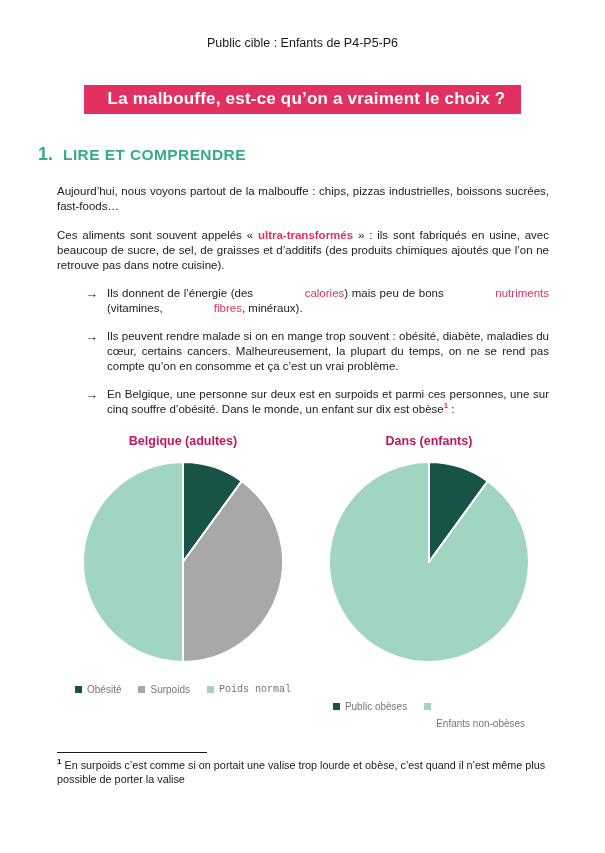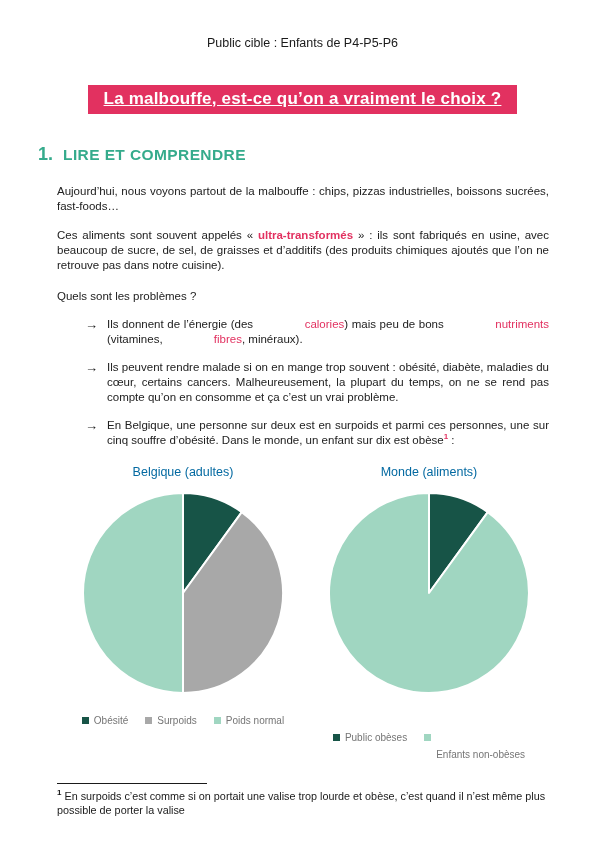--- a/index.html
+++ b/index.html
@@ -13,26 +13,25 @@
   }
   .doc-header{
     margin-top:36px;
     text-align:center;
     font-size:12.5px;
     color:#1a1a1a;
   }
   .banner-wrap{margin-top:35px;text-align:center;}
   .banner{
     display:inline-block;
-    padding:4px 16px 5px 16px;
+    padding:4px 16px 5px 24px;
     font-size:17px;
     font-weight:bold;
     letter-spacing:0.2px;
     color:#ffffff;
-    text-decoration:underline;
   }
   .subtitle{
     margin-top:7px;
     text-align:center;
     font-size:17px;
     font-weight:bold;
   }
   .section-heading{
     margin:30px 0 0 38px;
     font-weight:bold;
@@ -64,22 +63,22 @@
   .bullet .btext{flex:1;text-align:justify;}
   sup.ref{font-size:8px;font-weight:bold;vertical-align:super;line-height:0;}
   .charts{
     display:flex;
     margin:17px 0 0 60px;
     width:492px;
   }
   .chart-col{width:246px;display:flex;flex-direction:column;align-items:center;}
   .chart-title{
     font-size:12.5px;
-    font-weight:normal;
-    color:#0369a1;
+    font-weight:bold;
+    color:#be185d;
     margin-bottom:11px;
   }
   .chart-col svg{display:block;}
   .legend{
     margin-top:19px;
     display:flex;
     justify-content:center;
     gap:17px;
   }
   .legend-item{display:flex;align-items:center;gap:5px;}
@@ -113,21 +112,20 @@
   <div class="section-heading" style="color: rgb(53, 171, 140);">
     <span class="num">1.</span><span class="stitle">LIRE ET COMPRENDRE</span>
   </div>
 
   <div class="content">
 
     <p class="body first"><span>Aujourd’hui, nous voyons partout de la malbouffe : chips, pizzas industrielles, boissons sucrées, fast-foods…</span></p>
 
     <p class="body"><span>Ces aliments sont souvent appelés « </span><span class="accent-bold accent-pink" style="color: rgb(226, 49, 96);">ultra-transformés</span><span> » : ils sont fabriqués en usine, avec beaucoup de sucre, de sel, de graisses et d’additifs (des produits chimiques ajoutés que l’on ne retrouve pas dans notre cuisine).</span></p>
 
-    <p class="body question">Quels sont les problèmes ?</p>
 
     <div class="bullet">
       <span class="arrow">→</span>
       <span class="btext"><span>Ils donnent de l’énergie (des </span><span class="accent accent-pink" style="color: rgb(226, 49, 96);">calories</span><span>) mais peu de bons </span><span class="accent accent-pink" style="color: rgb(226, 49, 96);">nutriments</span><span> (vitamines, </span><span class="accent accent-pink" style="color: rgb(226, 49, 96);">fibres</span><span>, minéraux).</span></span>
     </div>
 
     <div class="bullet">
       <span class="arrow">→</span>
       <span class="btext">Ils peuvent rendre malade si on en mange trop souvent : obésité, diabète, maladies du cœur, certains cancers. Malheureusement, la plupart du temps, on ne se rend pas compte qu’on en consomme et ça c’est un vrai problème.</span>
     </div>
@@ -151,26 +149,26 @@
           <span class="legend-item">
             <span class="legend-swatch" style="background: rgb(23, 84, 71);"></span>
             <span class="legend-label" style="color: rgb(117, 117, 117);">Obésité</span>
           </span>
           <span class="legend-item">
             <span class="legend-swatch" style="background: rgb(168, 168, 168);"></span>
             <span class="legend-label" style="color: rgb(117, 117, 117);">Surpoids</span>
           </span>
           <span class="legend-item">
             <span class="legend-swatch" style="background: rgb(160, 214, 193);"></span>
-            <span class="legend-label" style="color: rgb(117, 117, 117);">Poids normal</span>
+            <span class="legend-label" style="color: rgb(117, 117, 117); font-family: Liberation Mono, monospace;">Poids normal</span>
           </span>
         </div>
     </div>
     <div class="chart-col">
-      <div class="chart-title">Monde (aliments)</div>
+      <div class="chart-title">Dans (enfants)</div>
       <svg width="206" height="206" viewBox="0 0 206 206">
           <path d="M 103 103 L 103.00 3.00 A 100 100 0 0 1 161.78 22.10 Z" fill="#175447" stroke="#ffffff" stroke-width="2" stroke-linejoin="round"></path>
           <path d="M 103 103 L 161.78 22.10 A 100 100 0 1 1 103.00 3.00 Z" fill="#a0d6c1" stroke="#ffffff" stroke-width="2" stroke-linejoin="round"></path>
         </svg>
       <div class="legend">
           <span class="legend-item">
             <span class="legend-swatch" style="background: rgb(23, 84, 71);"></span>
             <span class="legend-label" style="color: rgb(117, 117, 117);">Public obèses</span>
           </span>
           <span class="legend-item">

